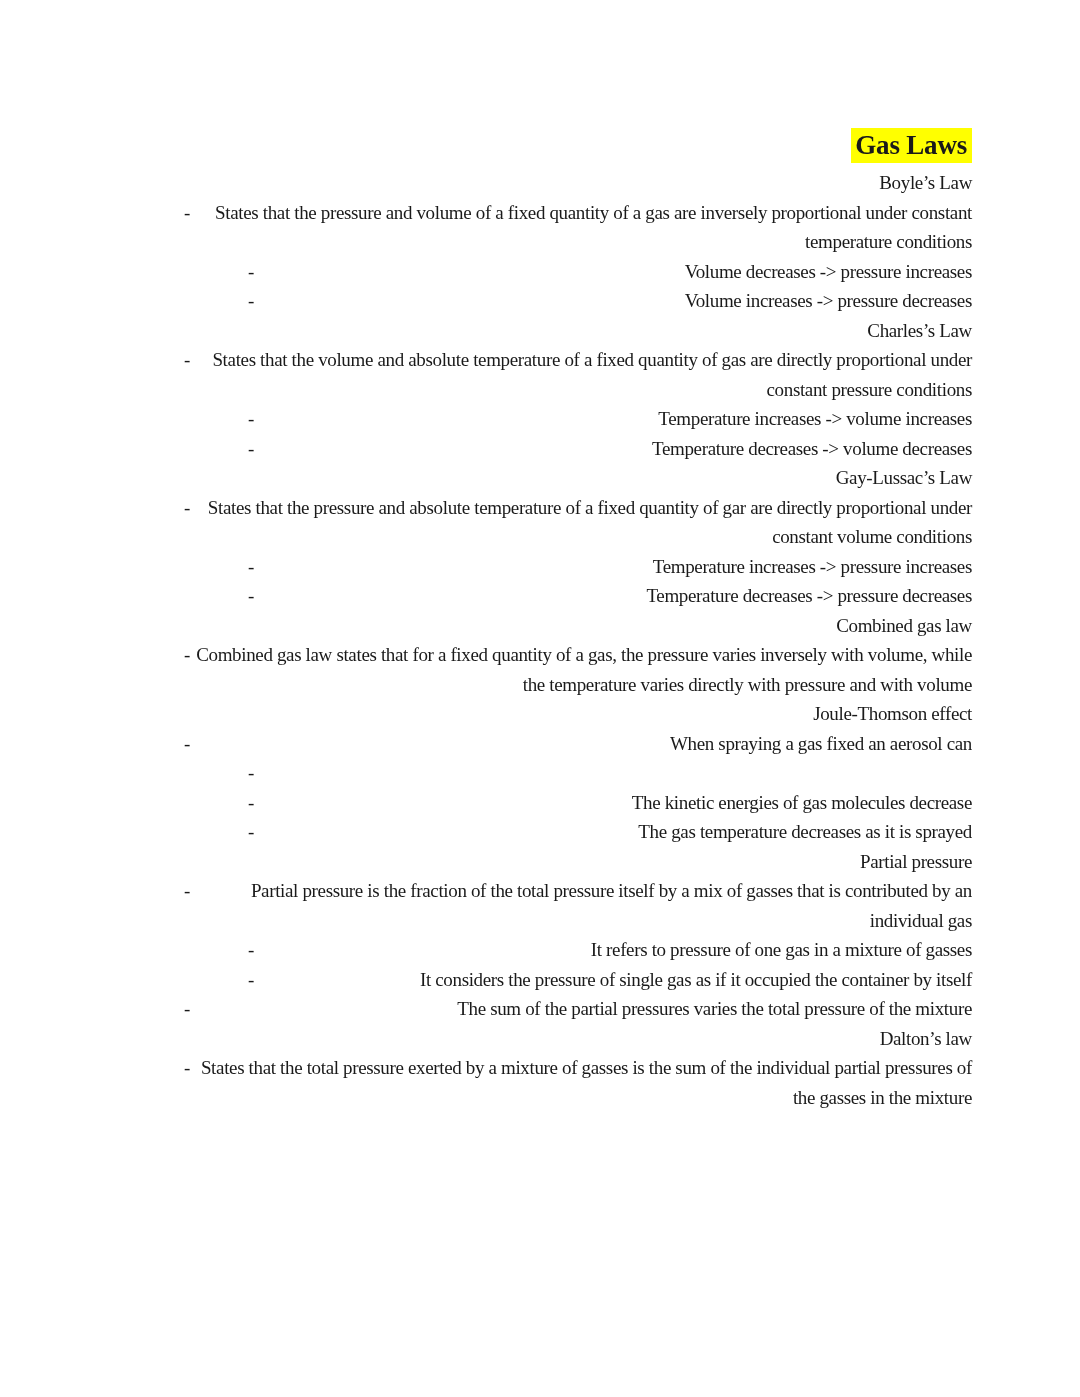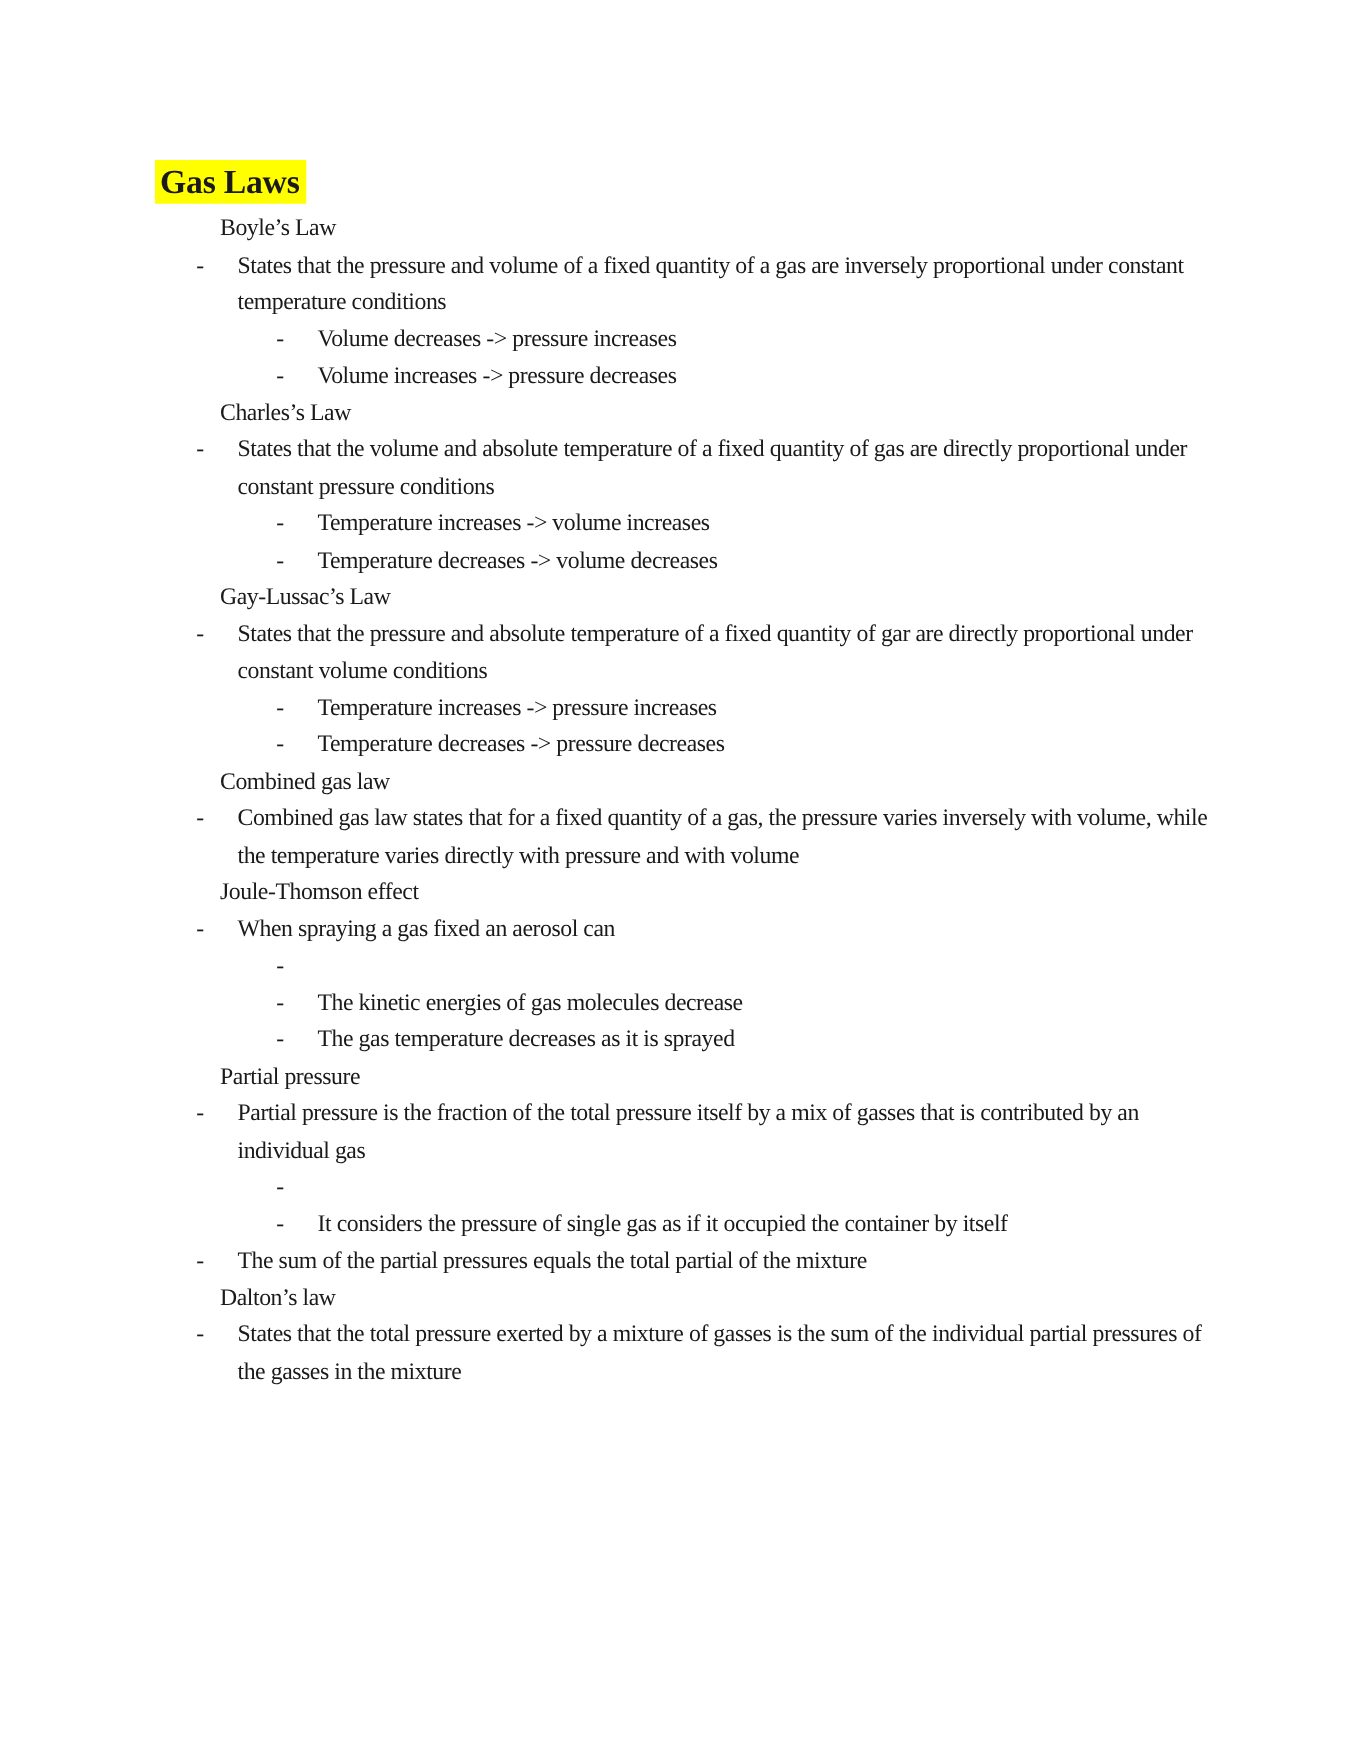--- a/index.html
+++ b/index.html
@@ -12,20 +12,21 @@
     height: 1397px;
     position: relative;
     font-family: "Liberation Serif", "DejaVu Serif", serif;
     color: #1a1a1a;
   }
   .page {
     position: absolute;
     left: 128px;
     top: 128px;
     width: 844px;
+    text-align: right;
   }
   .doc-title {
     display: inline-block;
     font-size: 27px;
     font-weight: bold;
     line-height: 32px;
     padding: 1px 5px 2px 4px;
     margin-left: -4px;
     letter-spacing: -0.2px;
   }
@@ -158,30 +159,31 @@
   <div class="section">
     <div class="section-heading">Partial pressure</div>
     <div>
   <div class="item l1">
     <span class="marker">-</span>
     <span class="text">Partial pressure is the fraction of the total pressure itself by a mix of gasses that is contributed by an individual gas</span>
   </div>
 
   <div class="item l2">
     <span class="marker">-</span>
+    <span class="text">It refers to pressure of one gas in a mixture of gasses</span>
   </div>
 
   <div class="item l2">
     <span class="marker">-</span>
     <span class="text">It considers the pressure of single gas as if it occupied the container by itself</span>
   </div>
 
   <div class="item l1">
     <span class="marker">-</span>
-    <span class="text">The sum of the partial pressures equals the total partial of the mixture</span>
+    <span class="text">The sum of the partial pressures varies the total pressure of the mixture</span>
   </div>
 </div>
   </div>
 
   <div class="section">
     <div class="section-heading">Dalton’s law</div>
     <div>
   <div class="item l1">
     <span class="marker">-</span>
     <span class="text">States that the total pressure exerted by a mixture of gasses is the sum of the individual partial pressures of the gasses in the mixture</span>

